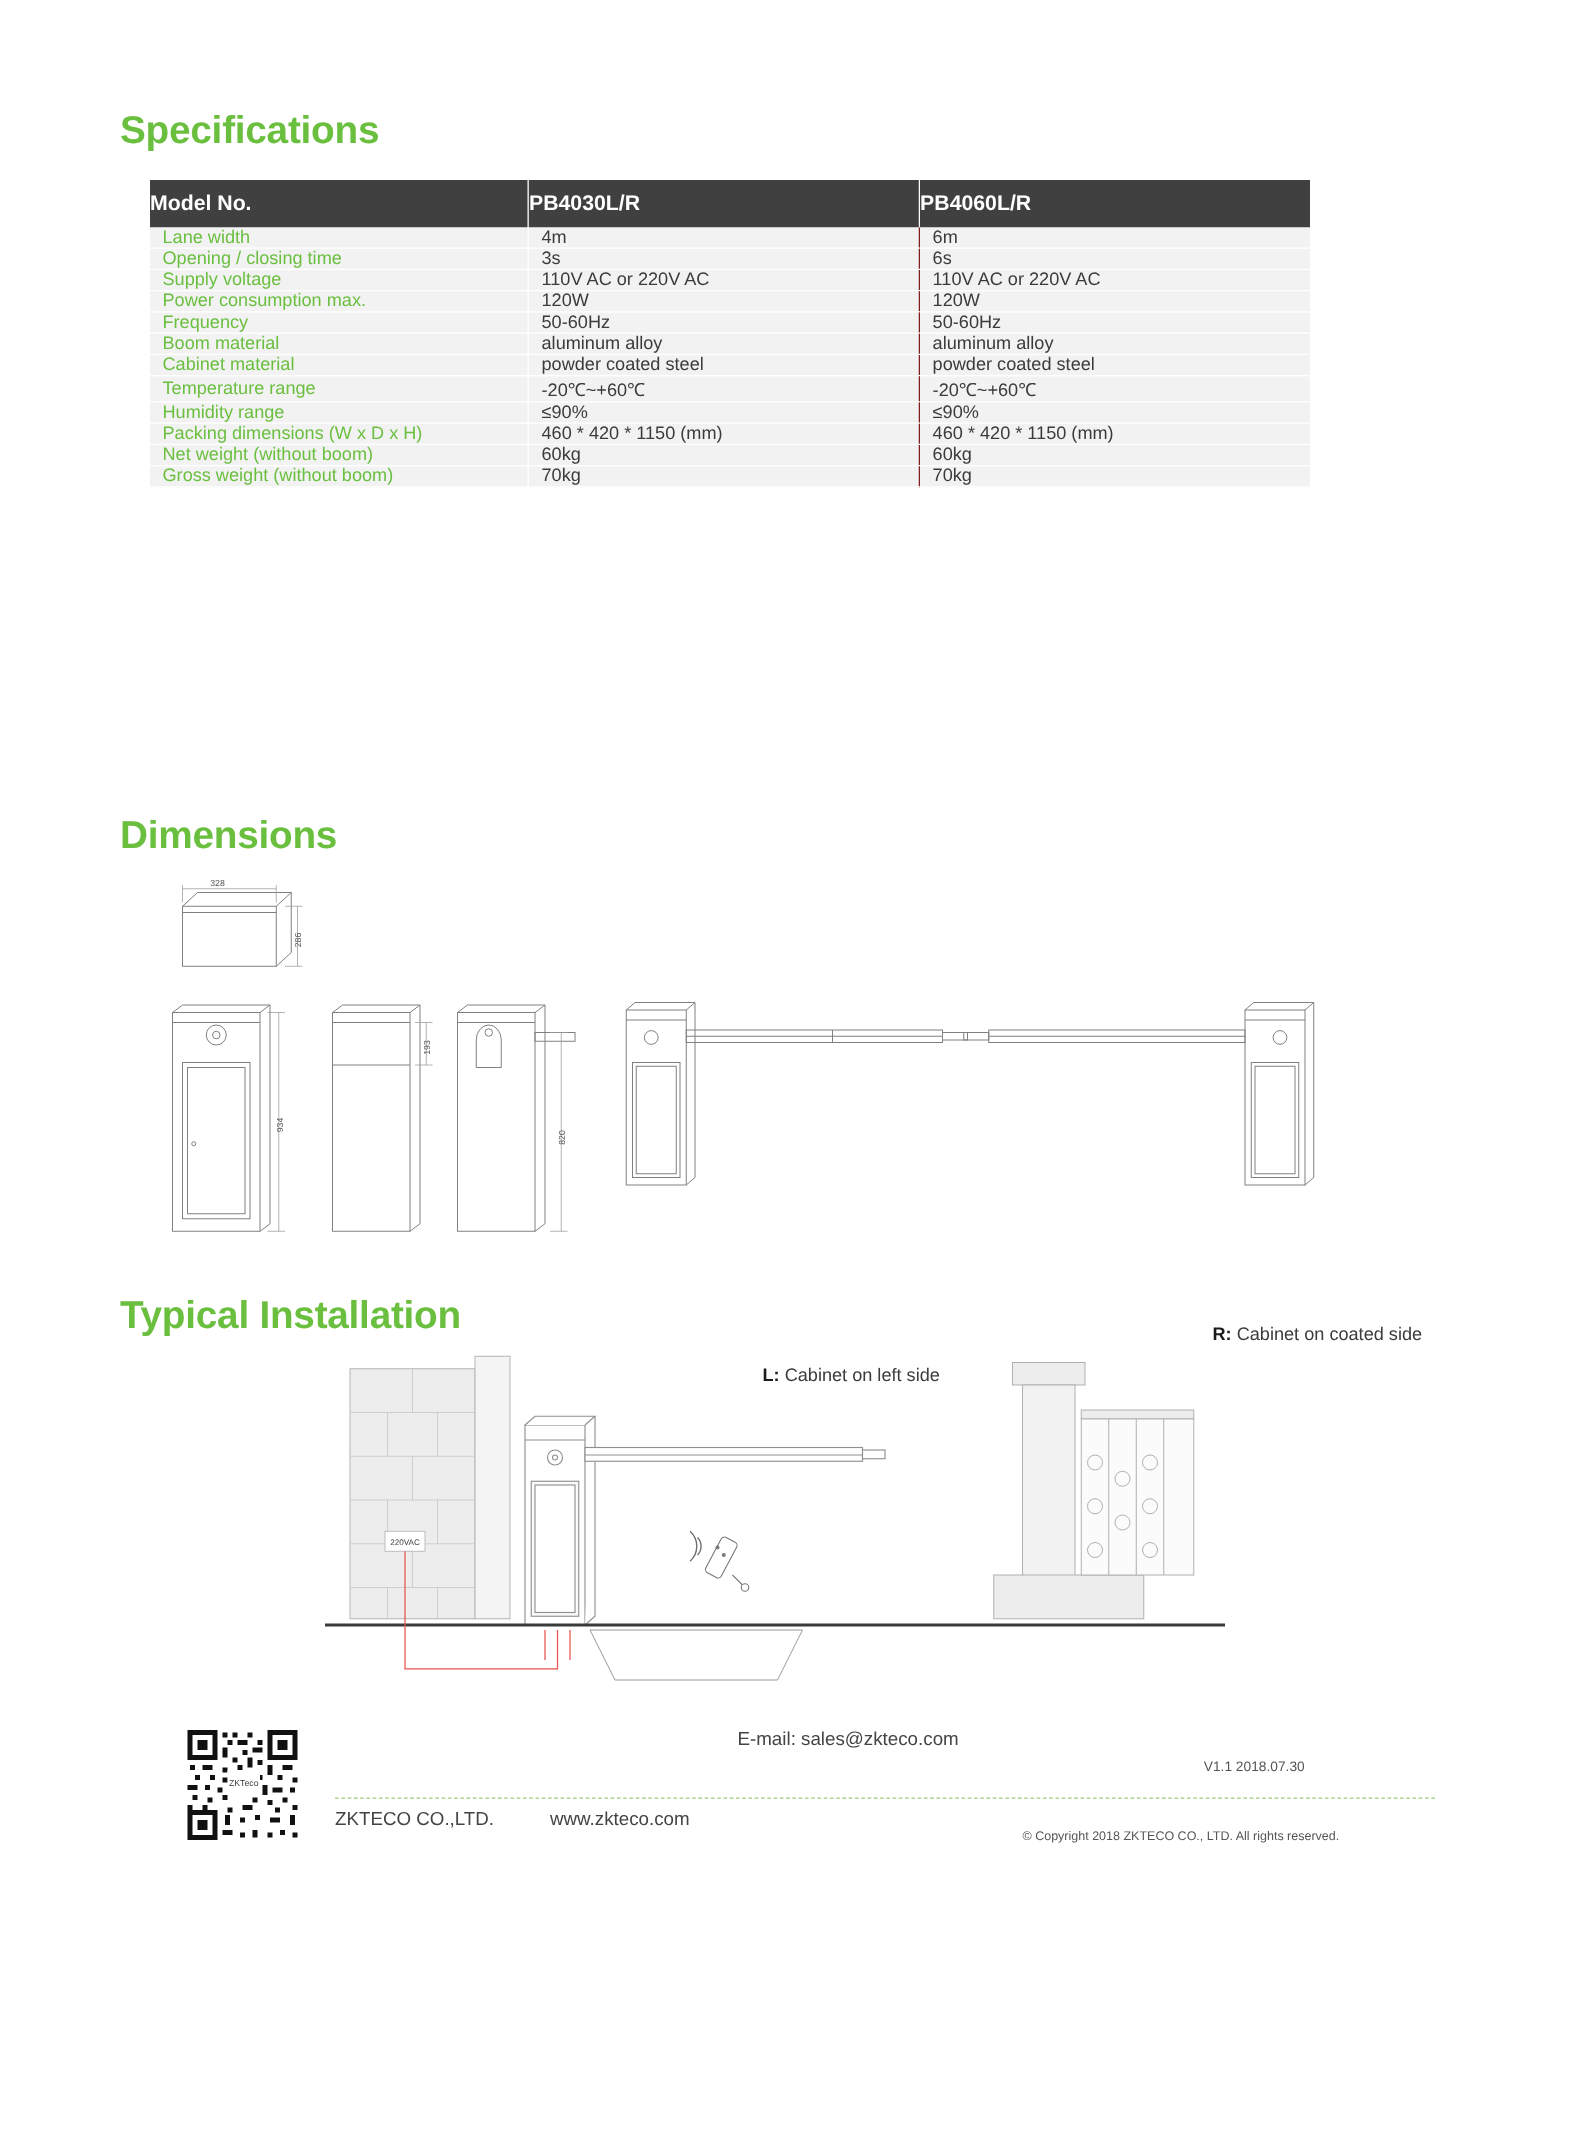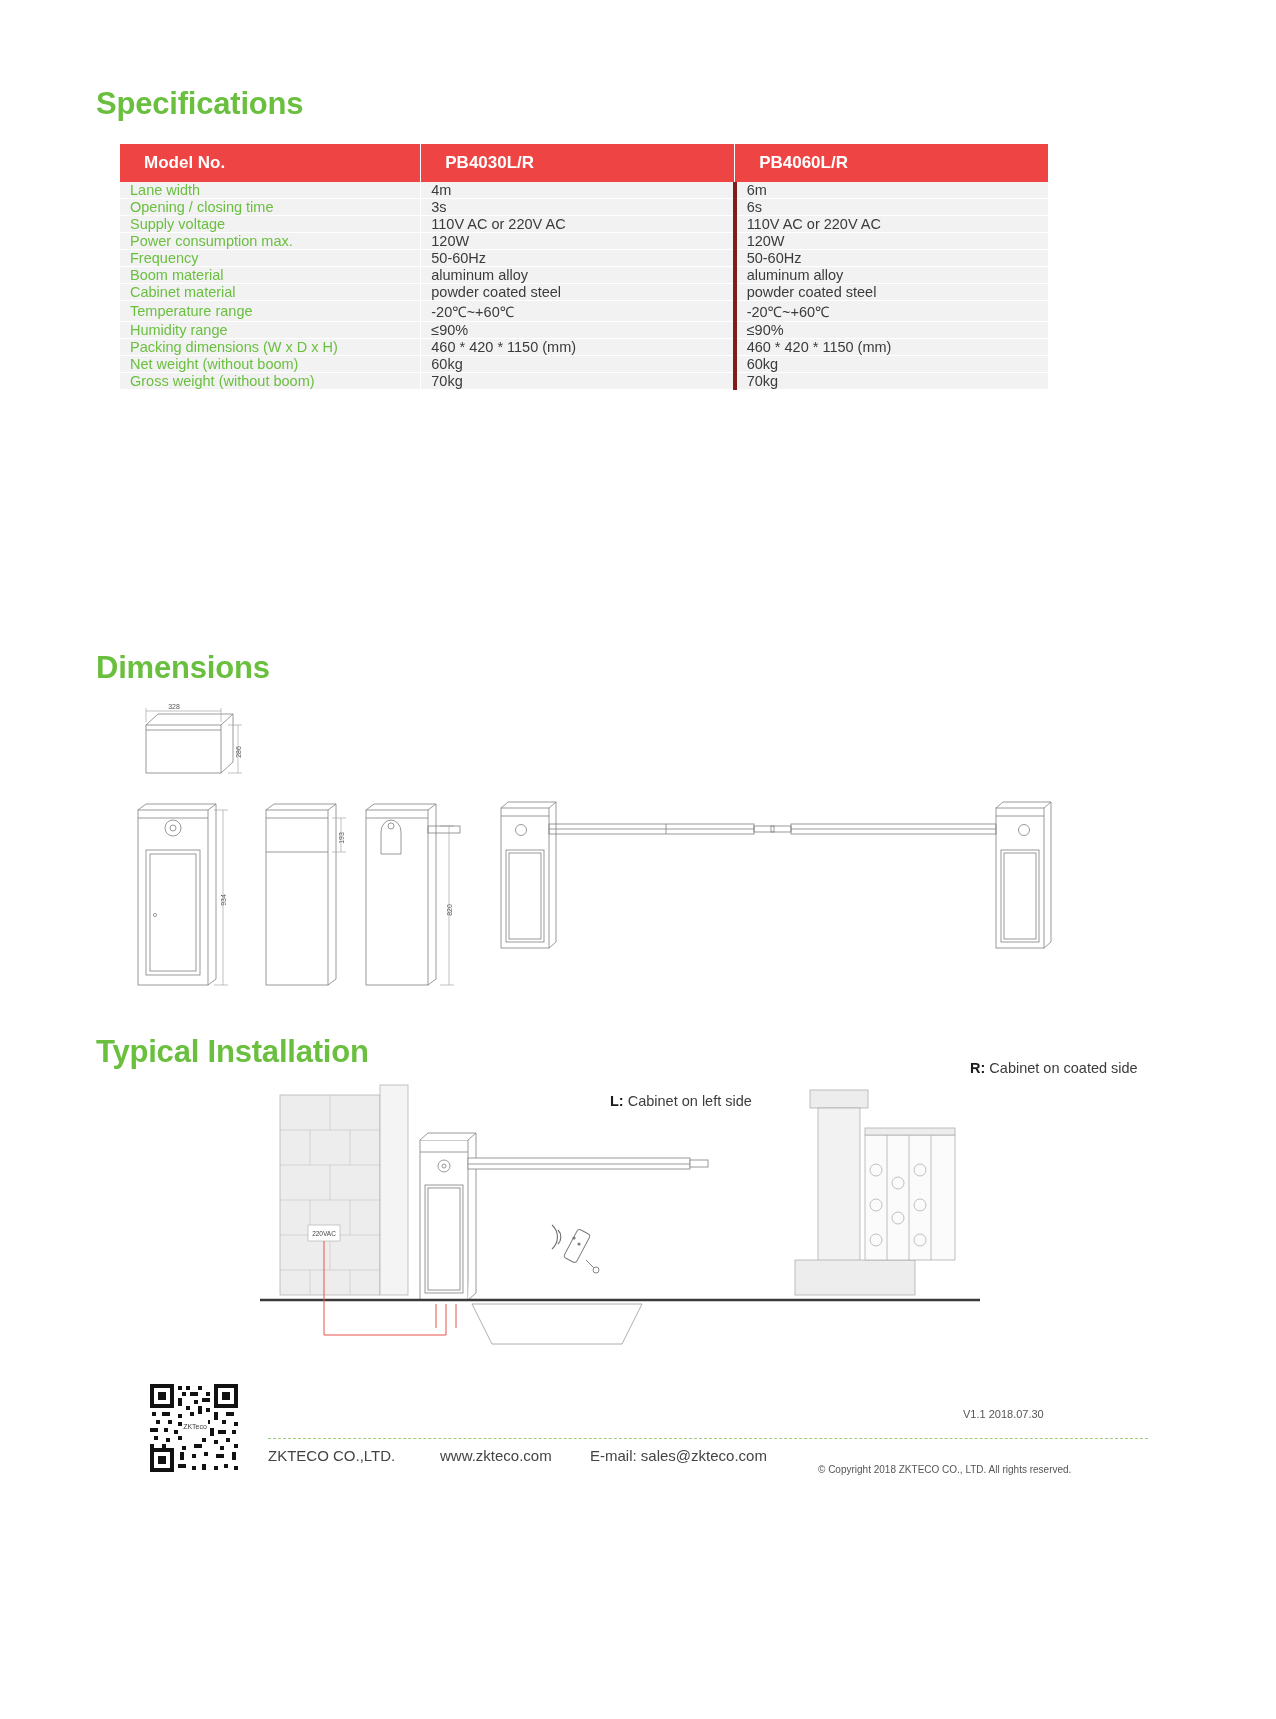--- a/index.html
+++ b/index.html
@@ -33,44 +33,44 @@
   #spec-title { position: absolute; left: 96px; top: 86px; }
   table.spec {
     position: absolute;
     left: 120px;
     top: 144px;
     width: 928px;
     border-collapse: collapse;
     font-size: 14.5px;
   }
   table.spec th {
-    background: #ef4444;
+    background: #404040;
     color: #ffffff;
     text-align: left;
     font-weight: bold;
     font-size: 17px;
-    padding: 9px 24px;
+    padding: 9px 0;
     border-right: 1px solid #ffffff;
   }
   table.spec th:last-child { border-right: none; }
   table.spec td {
     padding: 0 10px;
     vertical-align: middle;
     border-bottom: 1px solid #ffffff;
   }
   table.spec tbody tr { background: #f2f2f2; }
   table.spec td.label {
     color: #6abf3f;
     width: 290px;
     border-right: 1px solid #ffffff;
   }
   table.spec td.val {
     color: #3b3b3b;
     width: 300px;
-    border-right: 4px solid #7f1d1d;
+    border-right: 1px solid #7f1d1d;
   }
   table.spec td.val:last-child { border-right: none; }
 
   
   #dim-title { position: absolute; left: 96px; top: 650px; }
   #dim-area {
     position: absolute;
     left: 96px;
     top: 700px;
     width: 1084px;
@@ -106,21 +106,21 @@
     width: 880px;
     border-top: 1px dashed #9cce7a;
   }
   .foot-text {
     position: absolute;
     font-size: 15px;
     color: #444;
   }
   #company { left: 268px; top: 1447px; }
   #web { left: 440px; top: 1447px; }
-  #email { left: 590px; top: 1447px; }
+  #email { left: 590px; top: 1383px; }
   #version {
     position: absolute;
     left: 963px;
     top: 1408px;
     font-size: 11px;
     color: #555;
   }
   #copyright {
     position: absolute;
     left: 818px;

